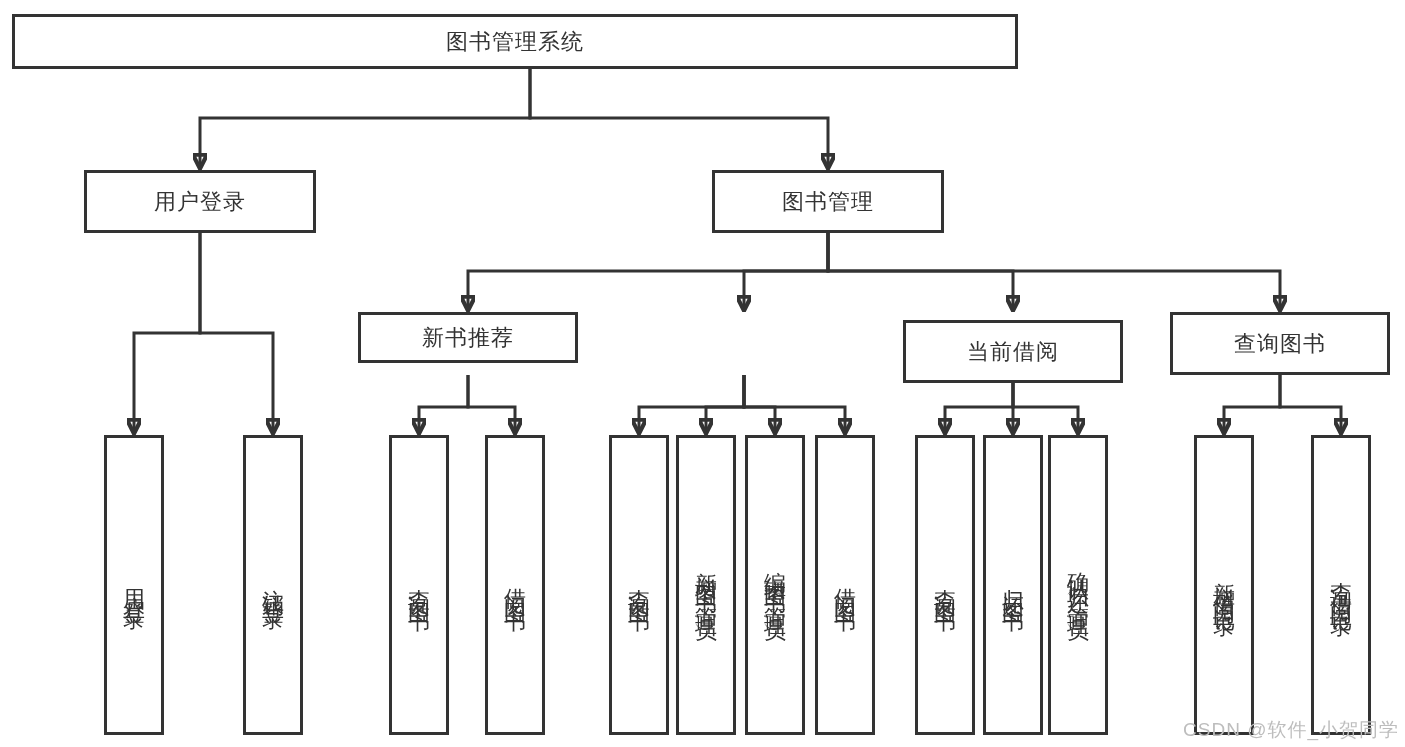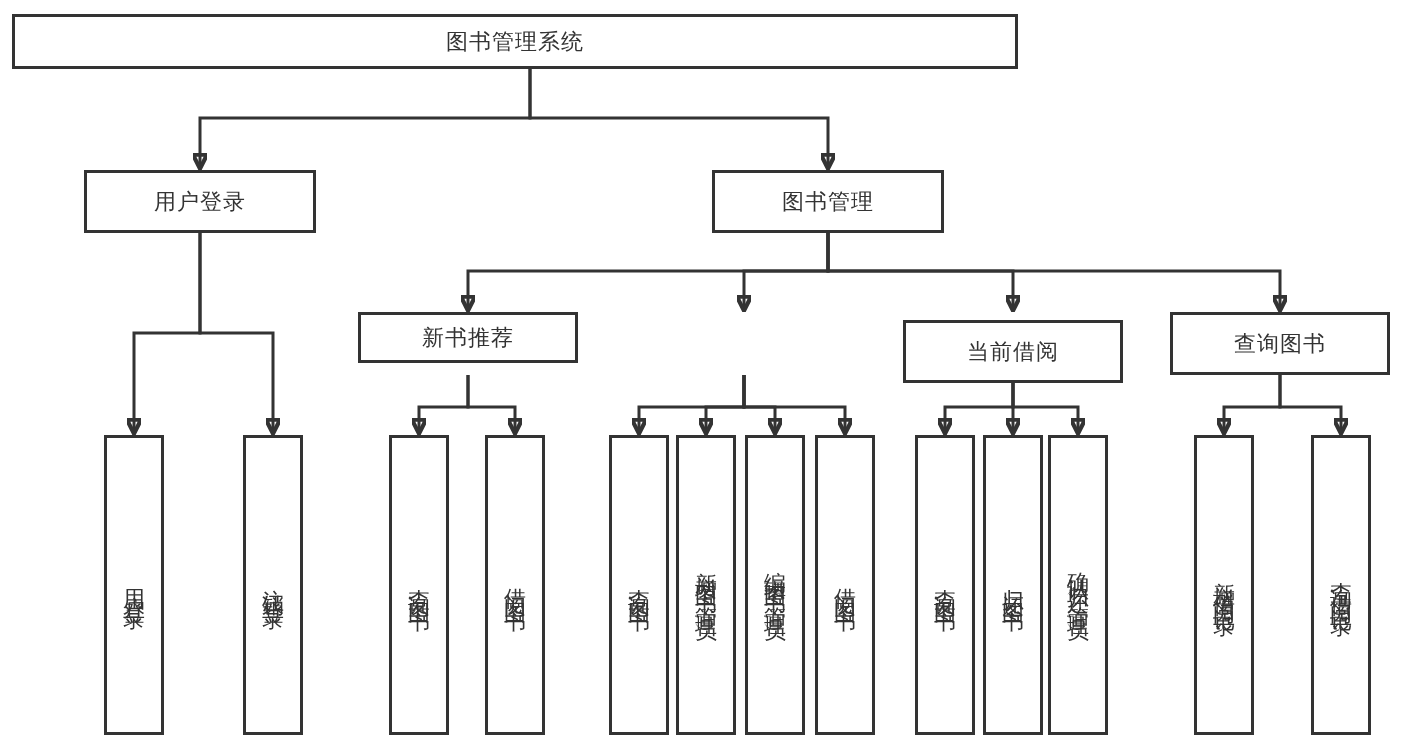--- a/index.html
+++ b/index.html
@@ -158,14 +158,15 @@
     <span class="vtext">确认归还（管理员）</span>
   </div>
 
   <div class="node v leaf l-addrec">
     <span class="vtext">新增借阅记录</span>
   </div>
   <div class="node v leaf l-qrec">
     <span class="vtext">查询借阅记录</span>
   </div>
 
+  <div class="watermark">CSDN @软件_小贺同学</div>
 
 </div>
 
 </body></html>

